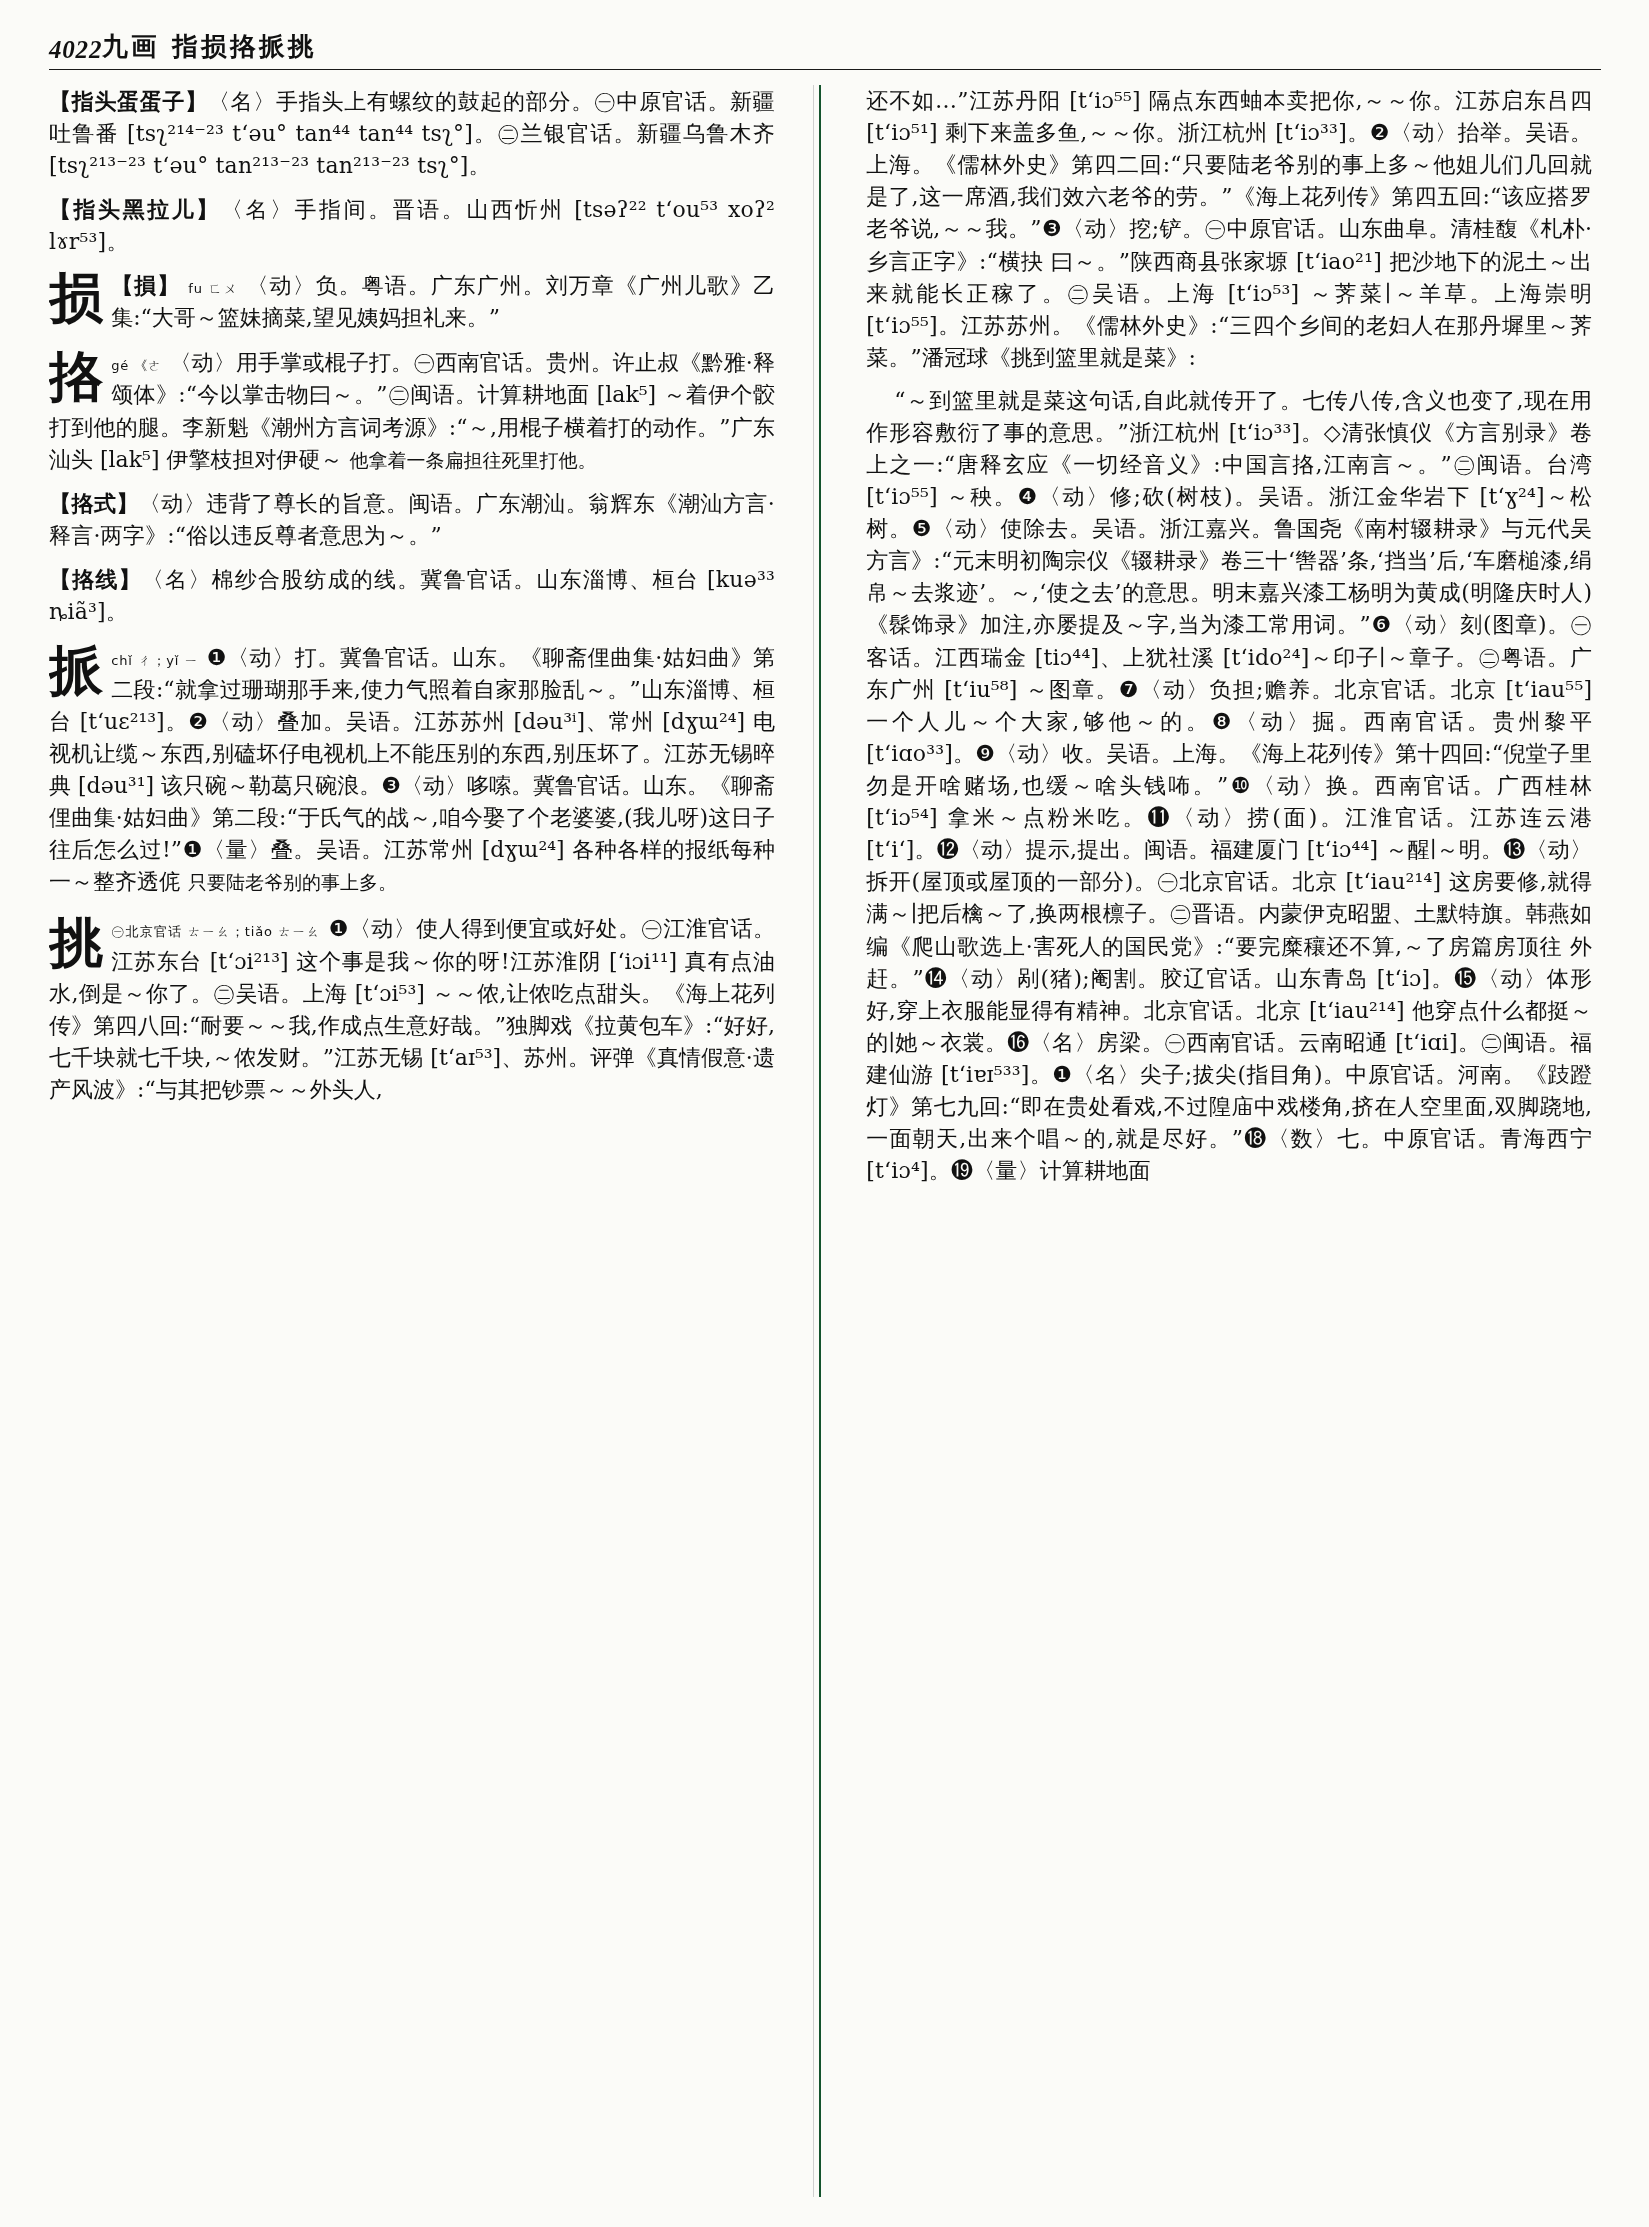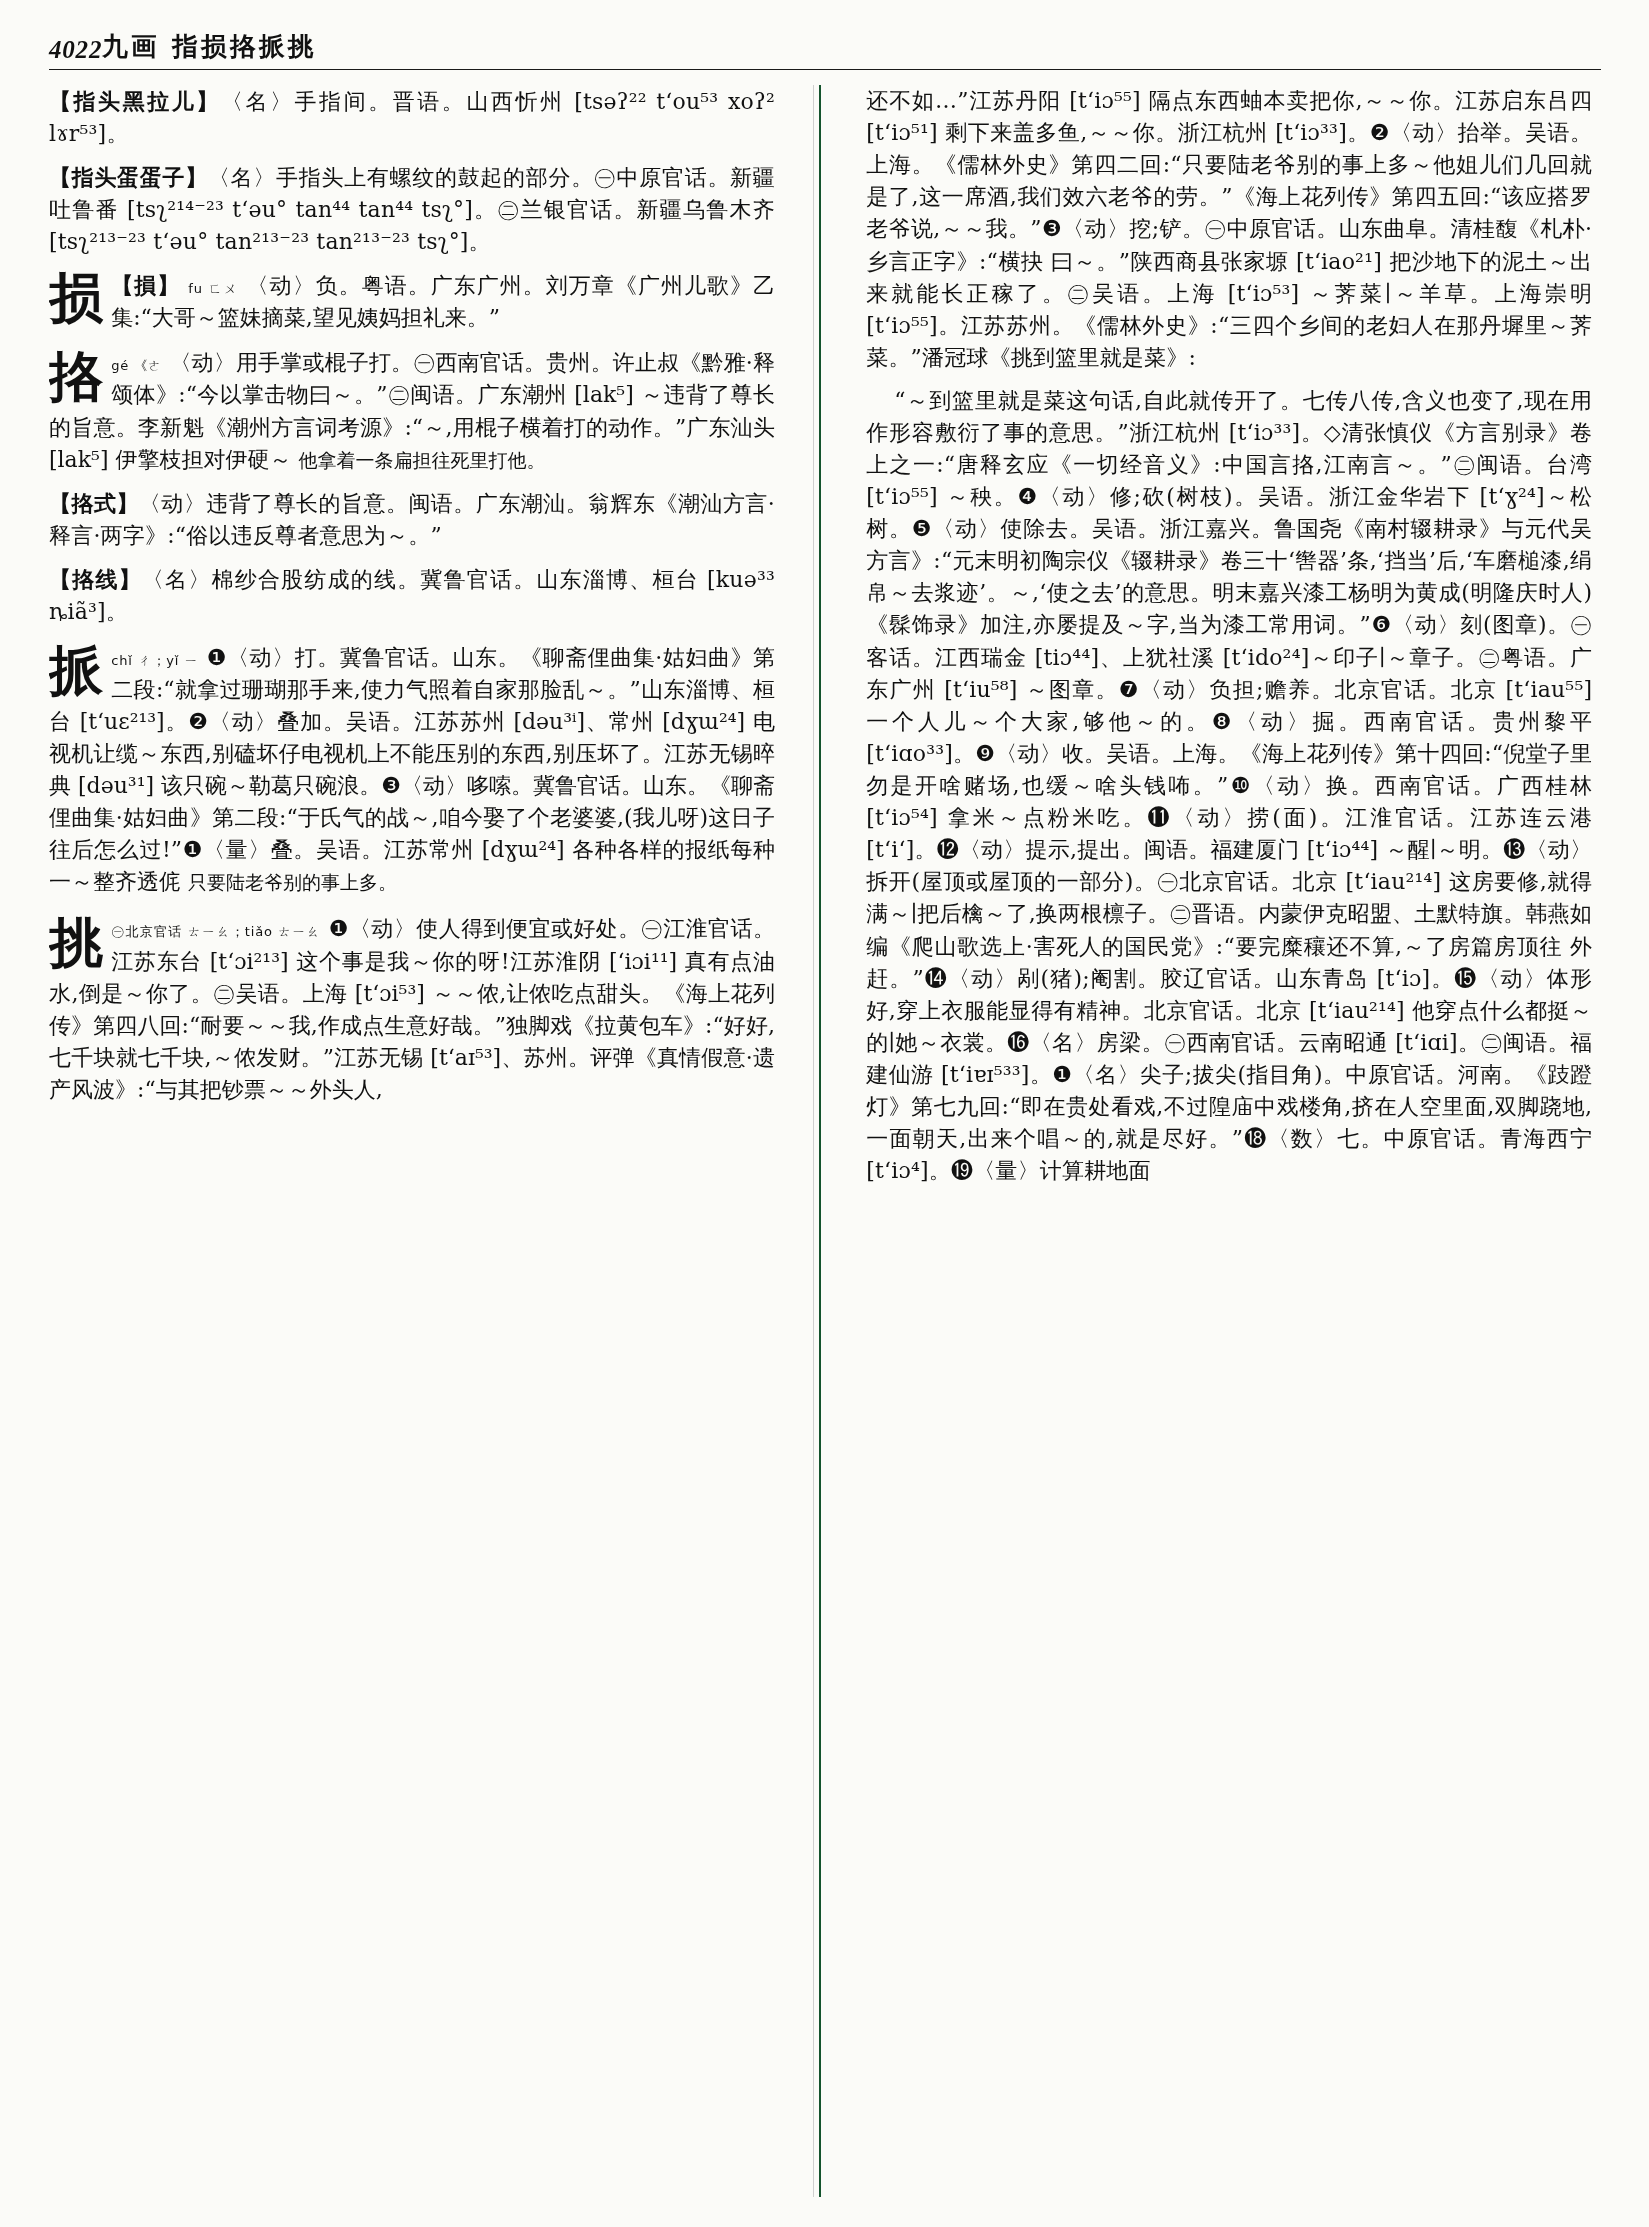--- a/index.html
+++ b/index.html
@@ -104,42 +104,42 @@
     <span class="pageno">4022</span>
     <span class="hdr-text">九画  指损挌挀挑</span>
   </div>
   <div class="rule"></div>
 
   <div class="cols">
 
     <div class="col left">
 
       <div class="entry">
-        <span class="hw">【指头黑拉儿】</span><span>〈名〉手指间。晋语。山西忻州 [tsəʔ²² tʻou⁵³ xoʔ² lɤr⁵³]。</span>
+        <span class="hw">【指头蛋蛋子】</span><span>〈名〉手指头上有螺纹的鼓起的部分。㊀中原官话。新疆吐鲁番 [tsʅ²¹⁴⁻²³  tʻəu°  tan⁴⁴ tan⁴⁴ tsʅ°]。㊁兰银官话。新疆乌鲁木齐 [tsʅ²¹³⁻²³ tʻəu° tan²¹³⁻²³ tan²¹³⁻²³ tsʅ°]。</span>
       </div>
 
       <div class="entry">
-        <span class="hw">【指头蛋蛋子】</span><span>〈名〉手指头上有螺纹的鼓起的部分。㊀中原官话。新疆吐鲁番 [tsʅ²¹⁴⁻²³  tʻəu°  tan⁴⁴ tan⁴⁴ tsʅ°]。㊁兰银官话。新疆乌鲁木齐 [tsʅ²¹³⁻²³ tʻəu° tan²¹³⁻²³ tan²¹³⁻²³ tsʅ°]。</span>
+        <span class="hw">【指头黑拉儿】</span><span>〈名〉手指间。晋语。山西忻州 [tsəʔ²² tʻou⁵³ xoʔ² lɤr⁵³]。</span>
       </div>
 
 
       <div class="blk">
         <span class="bigchar">损</span>
         <div class="body">
           <span class="hw">【損】</span>
           <span class="pron">fu  ㄈㄨ</span>
           <span>〈动〉负。粤语。广东广州。刘万章《广州儿歌》乙集:“大哥～篮妹摘菜,望见姨妈担礼来。”</span>
         </div>
       </div>
 
       <div class="blk" style="margin-top:13.2px">
         <span class="bigchar">挌</span>
         <div class="body">
           <span class="pron">gé 《ㄜ</span>
-          <span>〈动〉用手掌或棍子打。㊀西南官话。贵州。许止叔《黔雅·释颂体》:“今以掌击物曰～。”㊁闽语。广东潮州 [lak⁵] ～违背了尊长的旨意。李新魁《潮州方言词考源》:“～,用棍子横着打的动作。”广东汕头 [lak⁵] 伊擎枝担对伊硬～</span>
+          <span>〈动〉用手掌或棍子打。㊀西南官话。贵州。许止叔《黔雅·释颂体》:“今以掌击物曰～。”㊁闽语。计算耕地面 [lak⁵] ～着伊个骹打到他的腿。李新魁《潮州方言词考源》:“～,用棍子横着打的动作。”广东汕头 [lak⁵] 伊擎枝担对伊硬～</span>
           <span class="hand">他拿着一条扁担往死里打他。</span>
         </div>
       </div>
 
       <div class="entry" style="margin-top:11.5px">
         <span class="hw">【挌式】</span><span>〈动〉违背了尊长的旨意。闽语。广东潮汕。翁辉东《潮汕方言·释言·两字》:“俗以违反尊者意思为～。”</span>
       </div>
 
       <div class="entry">
         <span class="hw">【挌线】</span><span>〈名〉棉纱合股纺成的线。冀鲁官话。山东淄博、桓台 [kuə³³ ȵiã³]。</span>

